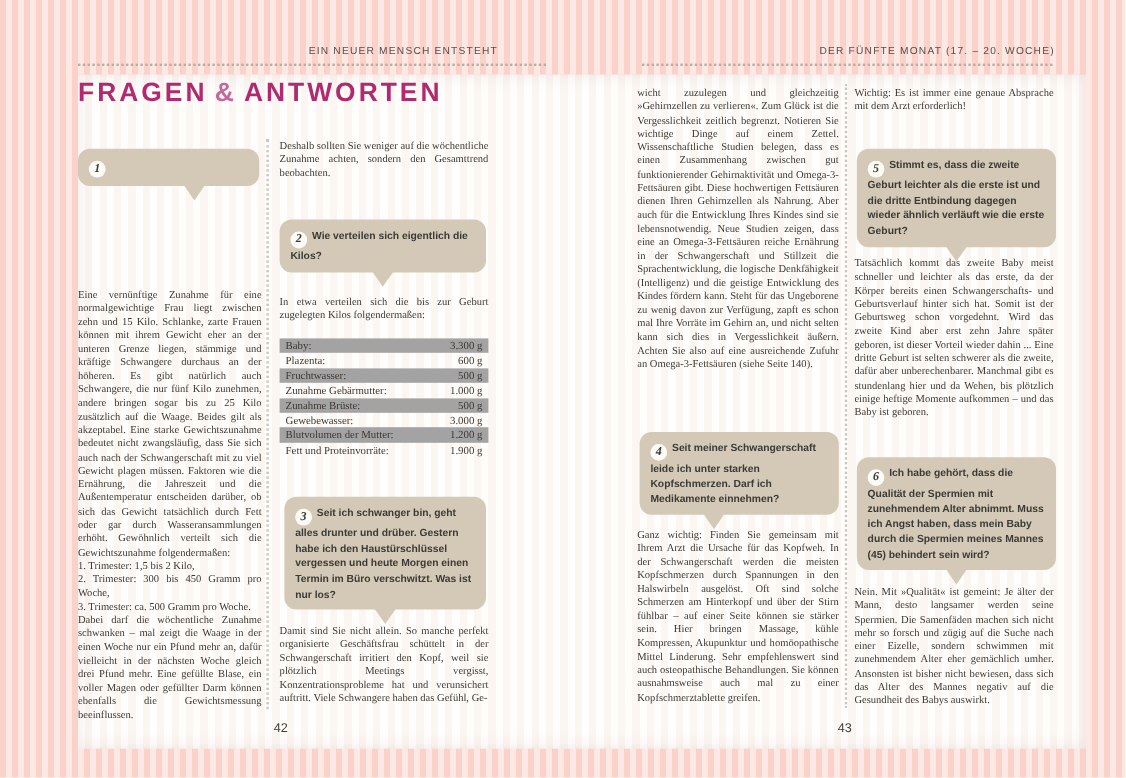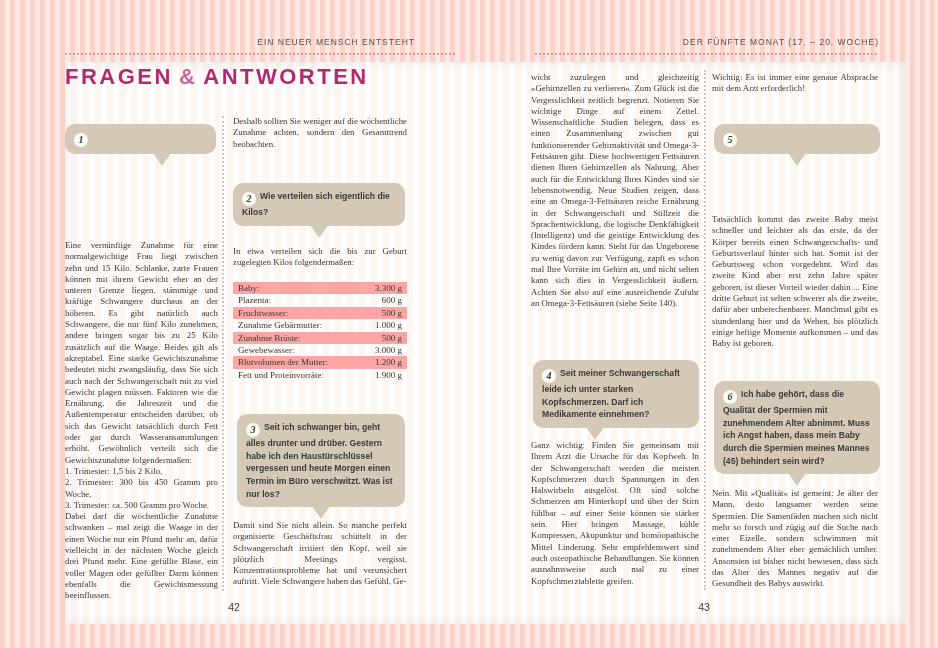--- a/index.html
+++ b/index.html
@@ -46,21 +46,21 @@
     display:inline-flex;align-items:center;justify-content:center;
     width:14px;height:14px;border-radius:50%;background:#fdfbf5;
     font-family:"Liberation Serif",serif;font-style:italic;font-weight:bold;
     font-size:10px;color:#3b3a36;margin-right:4px;vertical-align:-3px;
   }
   .wtable{font-family:"Liberation Serif",serif;font-size:9px;color:#3e3832;}
   .trow{
     display:flex;justify-content:space-between;align-items:center;
     height:12.4px;padding:0 5px;line-height:12.4px;
   }
-  .trow.pink{background:#fca5a5;}
+  .trow.pink{background:#a3a3a3;}
   .pagenum{font-weight:normal;font-size:10.5px;color:#403b35;text-align:center;}
 </style>
 </head>
 <body>
 
 <div class="spread"></div>
 
 <div class="abs runhead" style="left:65px;top:37px;width:350px;">EIN NEUER MENSCH ENTSTEHT</div>
 <div class="abs dotrule" style="left:65px;top:53px;width:390px;"></div>
 
@@ -153,21 +153,21 @@
   <div class="qtail tail-l"></div>
 </div>
 
 <div class="abs serif" style="left:531px;top:440px;width:168px;">Ganz wichtig: Finden Sie gemeinsam mit Ihrem Arzt die Ursache für das Kopfweh. In der Schwangerschaft werden die meisten Kopfschmerzen durch Spannungen in den Halswirbeln ausgelöst. Oft sind solche Schmerzen am Hinterkopf und über der Stirn fühlbar – auf einer Seite können sie stärker sein. Hier bringen Massage, kühle Kompressen, Akupunktur und homöopathische Mittel Linderung. Sehr empfehlenswert sind auch osteopathische Behandlungen. Sie können ausnahmsweise auch mal zu einer Kopfschmerztablette greifen.</div>
 
 <div class="abs serif" style="left:712px;top:72px;width:166px;">Wichtig: Es ist immer eine genaue Absprache mit dem Arzt erforderlich!</div>
 
 <div class="abs qbox" style="left:714px;top:124px;width:148px;">
   <span class="qnum">
       <span>5</span>
-    </span>
+    </span><span>Stimmt es, dass die zweite Geburt leichter als die erste ist und die dritte Entbindung dagegen wieder ähnlich verläuft wie die erste Geburt?</span>
   <div class="qtail tail-c"></div>
 </div>
 
 <div class="abs serif" style="left:712px;top:214px;width:166px;height:164px;overflow:hidden;">Tatsächlich kommt das zweite Baby meist schneller und leichter als das erste, da der Körper bereits einen Schwangerschafts- und Geburtsverlauf hinter sich hat. Somit ist der Geburtsweg schon vorgedehnt. Wird das zweite Kind aber erst zehn Jahre später geboren, ist dieser Vorteil wieder dahin ... Eine dritte Geburt ist selten schwerer als die zweite, dafür aber unberechenbarer. Manchmal gibt es stundenlang hier und da Wehen, bis plötzlich einige heftige Momente aufkommen – und das Baby ist geboren.</div>
 
 <div class="abs qbox" style="left:714px;top:381px;width:148px;">
   <span class="qnum">
       <span>6</span>
     </span><span>Ich habe gehört, dass die Qualität der Spermien mit zunehmendem Alter abnimmt. Muss ich Angst haben, dass mein Baby durch die Spermien meines Mannes (45) behindert sein wird?</span>
   <div class="qtail tail-c"></div>

